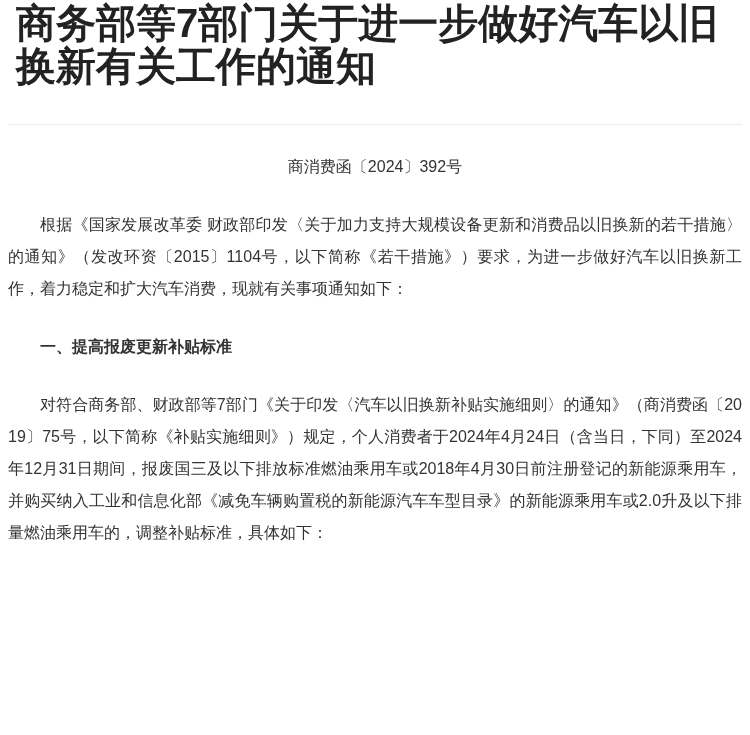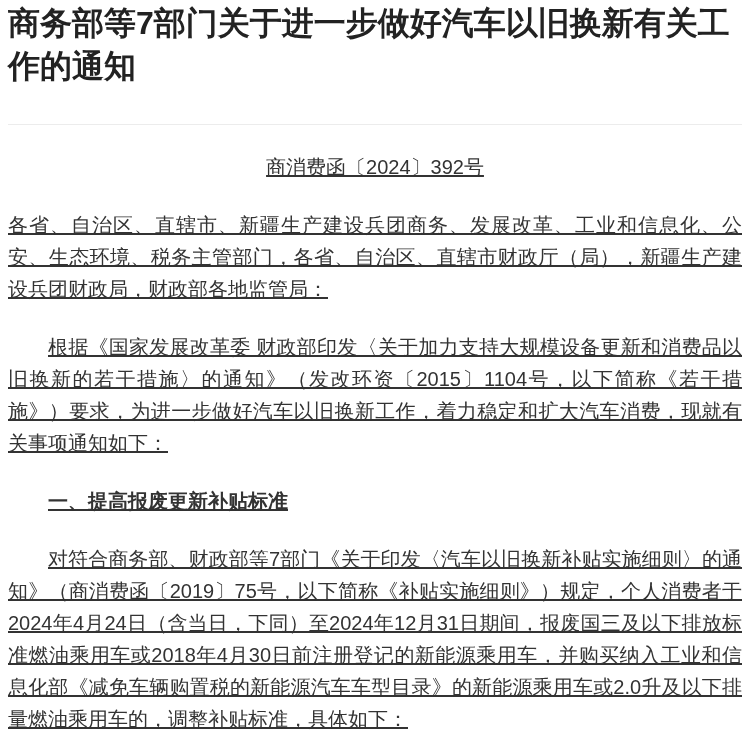--- a/index.html
+++ b/index.html
@@ -10,39 +10,38 @@
   }
   body {
     font-family: "Liberation Sans", "DejaVu Sans", sans-serif;
     -webkit-font-smoothing: antialiased;
   }
   .article {
     width: 750px;
     padding: 2px 8px 10px 8px;
   }
   .article-title {
-    margin: 0 0 36px 0;
-    font-size: 32px;
+    margin: 0 0 36px 8px;
+    font-size: 40px;
     line-height: 43px;
     font-weight: 700;
     color: #222222;
     word-break: break-all;
   }
   .title-divider {
     border: none;
     border-top: 1px solid #ececec;
     height: 0;
     margin: 0 0 26px 0;
   }
   .para, .section-heading {
-    font-size: 20px;
+    font-size: 16px;
     line-height: 32px;
     color: #333333;
     margin: 0 0 26px 0;
-    text-decoration: underline;
   }
   .para {
     font-weight: 400;
     text-align: justify;
     word-break: break-all;
   }
   .doc-number {
     text-align: center;
     word-break: keep-all;
   }
@@ -58,21 +57,20 @@
 <body>
 
 <div class="article">
 
   <h1 class="article-title">商务部等7部门关于进一步做好汽车以旧换新有关工作的通知</h1>
 
   <hr class="title-divider">
 
   <p class="para doc-number">商消费函〔2024〕392号</p>
 
-  <p class="para">各省、自治区、直辖市、新疆生产建设兵团商务、发展改革、工业和信息化、公安、生态环境、税务主管部门，各省、自治区、直辖市财政厅（局），新疆生产建设兵团财政局，财政部各地监管局：</p>
 
   <p class="para indent">根据《国家发展改革委 财政部印发〈关于加力支持大规模设备更新和消费品以旧换新的若干措施〉的通知》（发改环资〔2015〕1104号，以下简称《若干措施》）要求，为进一步做好汽车以旧换新工作，着力稳定和扩大汽车消费，现就有关事项通知如下：</p>
 
   <h2 class="section-heading">一、提高报废更新补贴标准</h2>
 
   <p class="para indent">对符合商务部、财政部等7部门《关于印发〈汽车以旧换新补贴实施细则〉的通知》（商消费函〔2019〕75号，以下简称《补贴实施细则》）规定，个人消费者于2024年4月24日（含当日，下同）至2024年12月31日期间，报废国三及以下排放标准燃油乘用车或2018年4月30日前注册登记的新能源乘用车，并购买纳入工业和信息化部《减免车辆购置税的新能源汽车车型目录》的新能源乘用车或2.0升及以下排量燃油乘用车的，调整补贴标准，具体如下：</p>
 
 
 </div>
 

